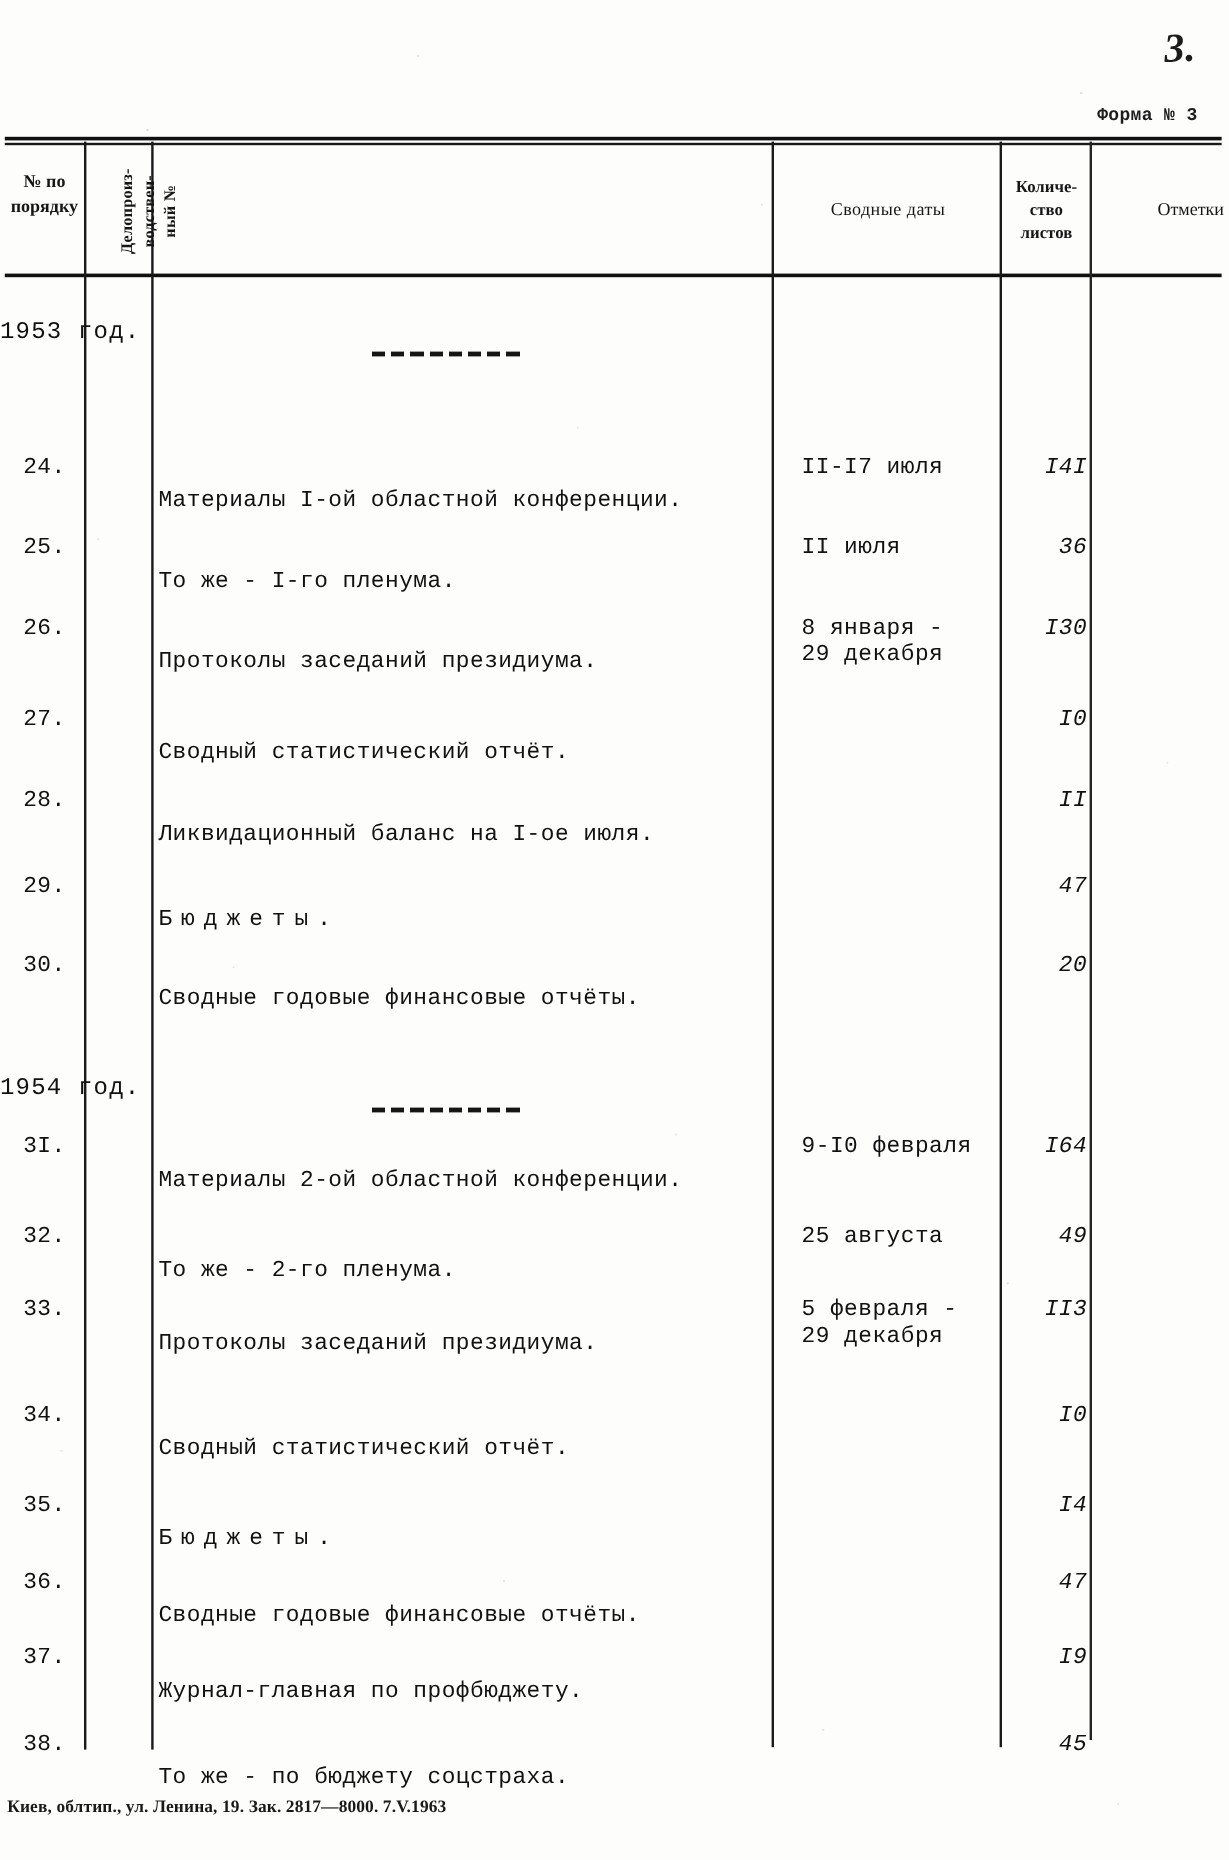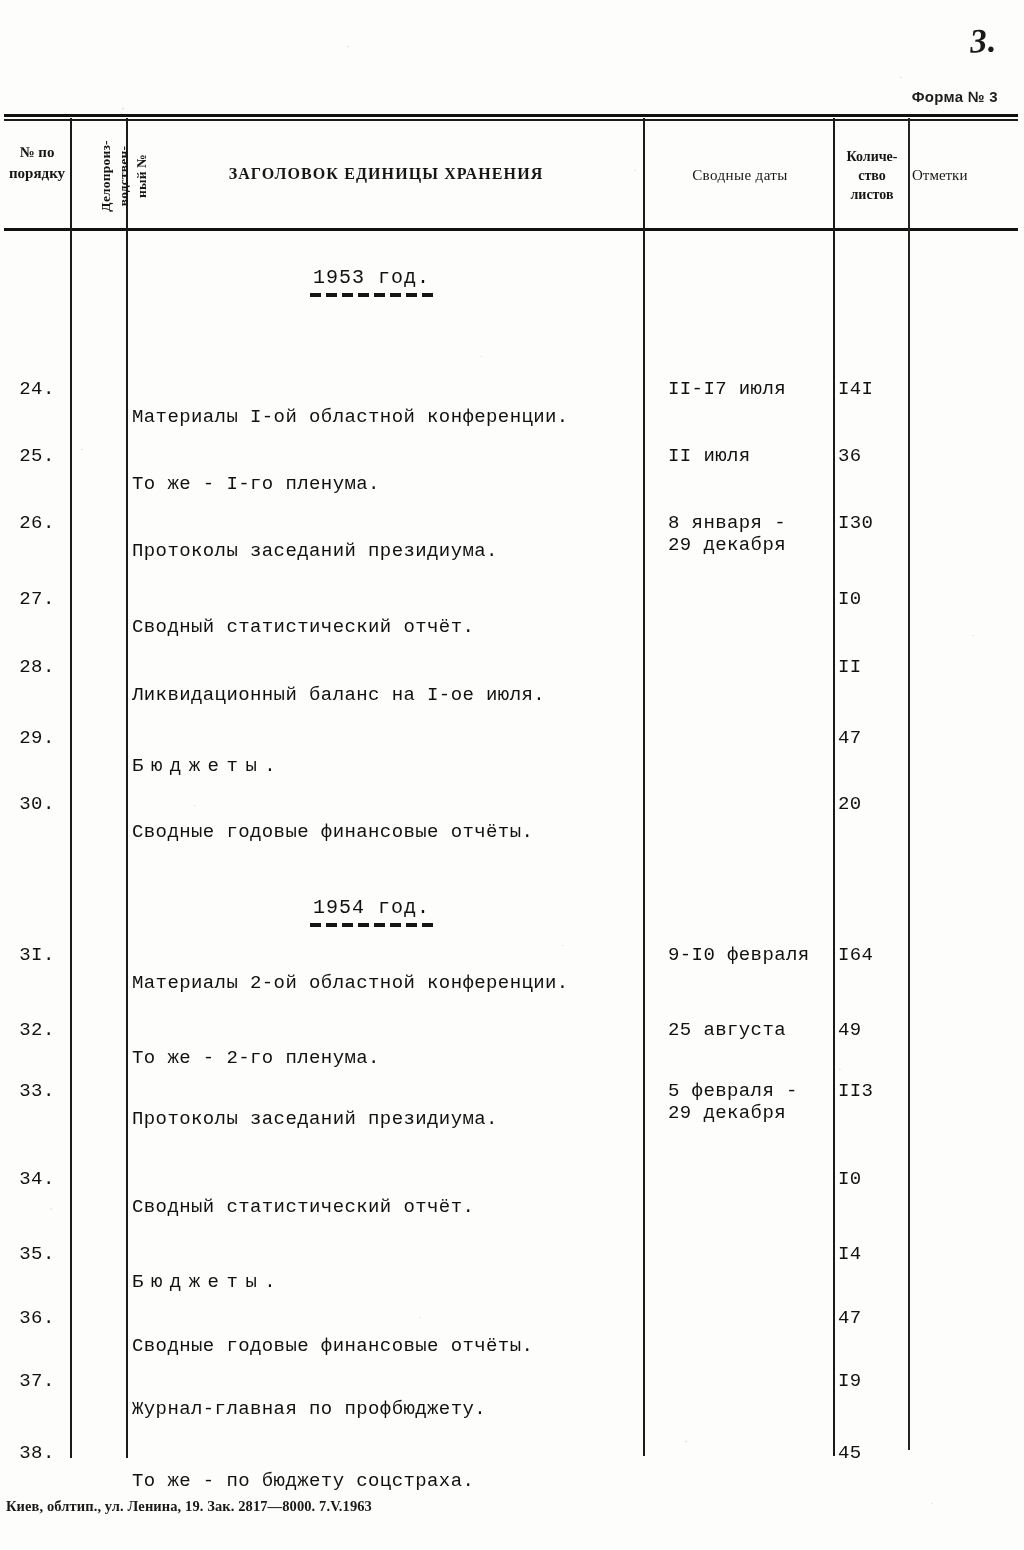--- a/index.html
+++ b/index.html
@@ -56,21 +56,21 @@
     font-style: italic;
     letter-spacing: .5px;
     color: #1b1b1b;
     transform: rotate(-3deg);
   }
 
   .form-label {
     position: absolute;
     top: 88px;
     right: 26px;
-    font-family: Liberation Sans, sans-serif;
+    font-family: Liberation Mono, monospace;
     font-size: 15px;
     font-weight: 700;
     color: #1d1d1d;
     letter-spacing: .3px;
   }
 
   
   .table-top-rule {
     position: absolute;
     left: 4px;
@@ -155,37 +155,37 @@
     width: 68px;
     font-size: 14px;
     line-height: 1.35;
   }
   .hdr-marks {
     left: 912px;
     top: 165px;
     width: 108px;
     font-size: 15px;
     font-weight: 400;
-    text-align: left;
+    text-align: right;
   }
 
   
   .tw {
     font-family: "Liberation Mono", "DejaVu Sans Mono", monospace;
     color: #111;
     font-size: 19px;
     letter-spacing: .4px;
     white-space: pre;
   }
 
   .year-head {
     position: absolute;
     left: 0;
     width: 761px;
-    text-align: center;
+    text-align: left;
     padding-right: 18px;
     box-sizing: border-box;
   }
   .year-head .year-text {
     display: inline-block;
     font-size: 20px;
     letter-spacing: 1px;
   }
   .year-head .year-rule {
     display: block;
@@ -221,22 +221,23 @@
     left: 668px;
     width: 180px;
     text-align: left;
     font-size: 19px;
     line-height: 1.18;
   }
   .cell-count {
     position: absolute;
     left: 838px;
     width: 68px;
-    text-align: left;
-    font-size: 19px;
+    text-align: right;
+    font-size: 19px;
+    font-style: italic;
   }
 
   
   .imprint {
     position: absolute;
     left: 6px;
     top: 1498px;
     font-family: "Liberation Serif", serif;
     font-size: 14.5px;
     font-weight: 700;
@@ -269,21 +270,20 @@
   </div>
 
   <div class="hdr hdr-deloproiz">
     <div>
       <span>Делопроиз-</span><br>
       <span>водствен-</span><br>
       <span>ный №</span>
     </div>
   </div>
 
-  <div class="hdr hdr-title">ЗАГОЛОВОК ЕДИНИЦЫ ХРАНЕНИЯ</div>
 
   <div class="hdr hdr-dates">Сводные даты</div>
 
   <div class="hdr hdr-count" style="white-space:pre-line">Количе-
 ство
 листов</div>
 
   <div class="hdr hdr-marks">Отметки</div>
 
   <div id="table-body">

